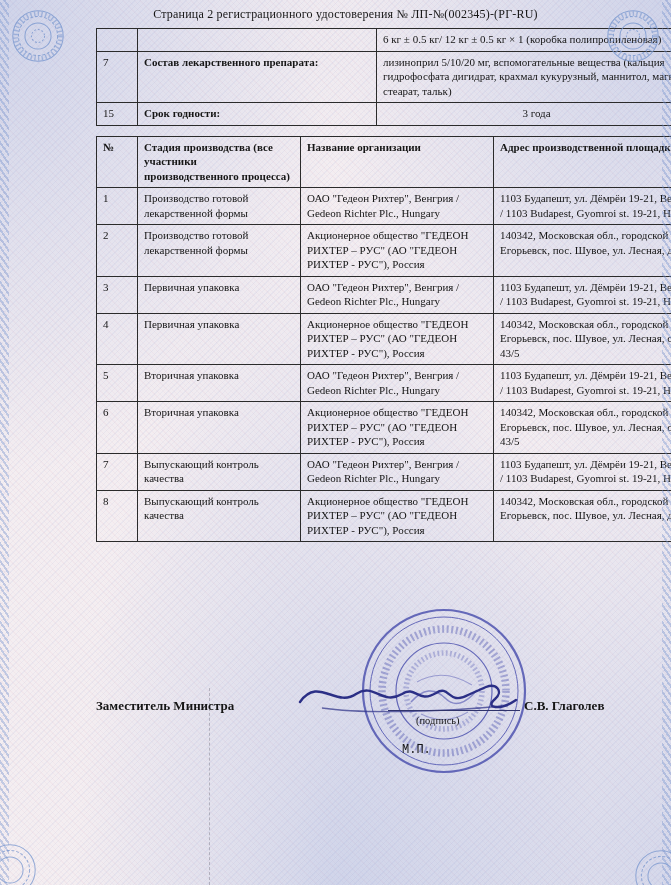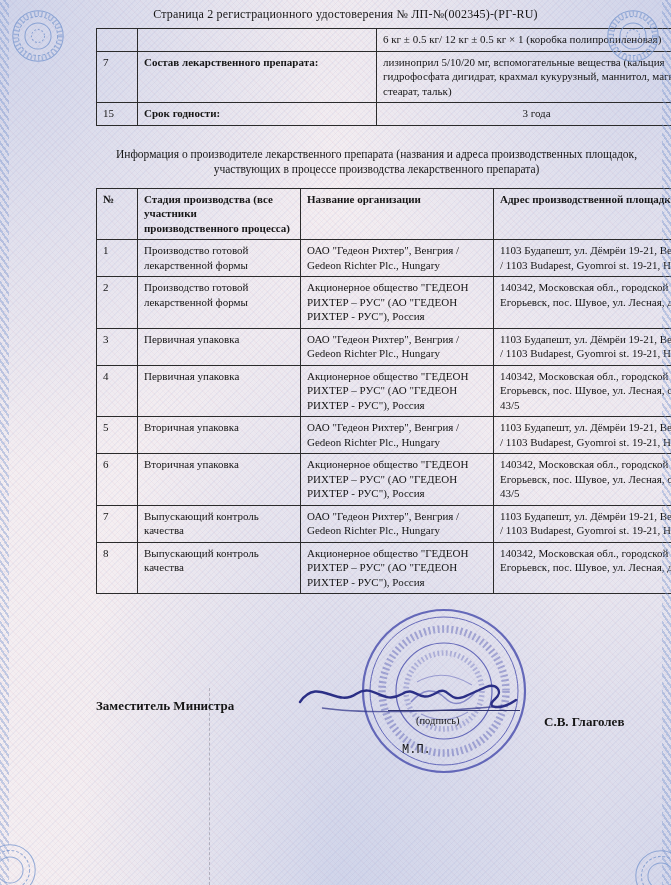--- a/index.html
+++ b/index.html
@@ -56,21 +56,21 @@
 
   .main-table { margin-top:10px; }
   .main-table thead th { font-weight:bold; }
   .main-table .c-num   { width:28px; }
   .main-table .c-stage { width:150px; }
   .main-table .c-org   { width:180px; }
   .main-table .c-addr  { width:203px; }
 
   .footer-item { position:absolute; }
   .minister { left:96px; top:698px; font-size:13px; font-weight:bold; }
-  .sig-name { left:544px; top:698px; font-size:13px; font-weight:bold;margin-top:16px; }
+  .sig-name { left:524px; top:698px; font-size:13px; font-weight:bold; }
   .sig-line { left:388px; top:692px; width:132px; height:18px;
     border-bottom:1.2px solid #30336b; }
   .sig-caption { left:416px; top:715px; font-size:10.5px;text-align:right; }
   .seal-caption { left:402px; top:743px; font-size:12px;font-family:Liberation Mono, monospace; }
 
   .stamp { position:absolute; left:359px; top:606px; opacity:.82; }
   .signature { position:absolute; left:292px; top:662px; }
   .crease { position:absolute; left:209px; top:688px; height:197px;
     border-left:1px dashed rgba(55,55,70,.28); }
 </style>
@@ -130,21 +130,20 @@
         <td class="c-val">лизиноприл 5/10/20 мг, вспомогательные вещества (кальция гидрофосфата дигидрат, крахмал кукурузный, маннитол, магния стеарат, тальк)</td>
       </tr>
       <tr>
         <td class="c-num">15</td>
         <td class="c-lab lab">Срок годности:</td>
         <td class="c-val center">3 года</td>
       </tr>
     </tbody>
   </table>
 
-  <div class="intro">Информация о производителе лекарственного препарата (названия и адреса производственных площадок, участвующих в процессе производства лекарственного препарата)</div>
 
   <table class="main-table">
     <thead>
       <tr>
         <th class="c-num">№</th>
         <th class="c-stage">Стадия производства (все участники производственного процесса)</th>
         <th class="c-org">Название организации</th>
         <th class="c-addr">Адрес производственной площадки</th>
       </tr>
     </thead>

